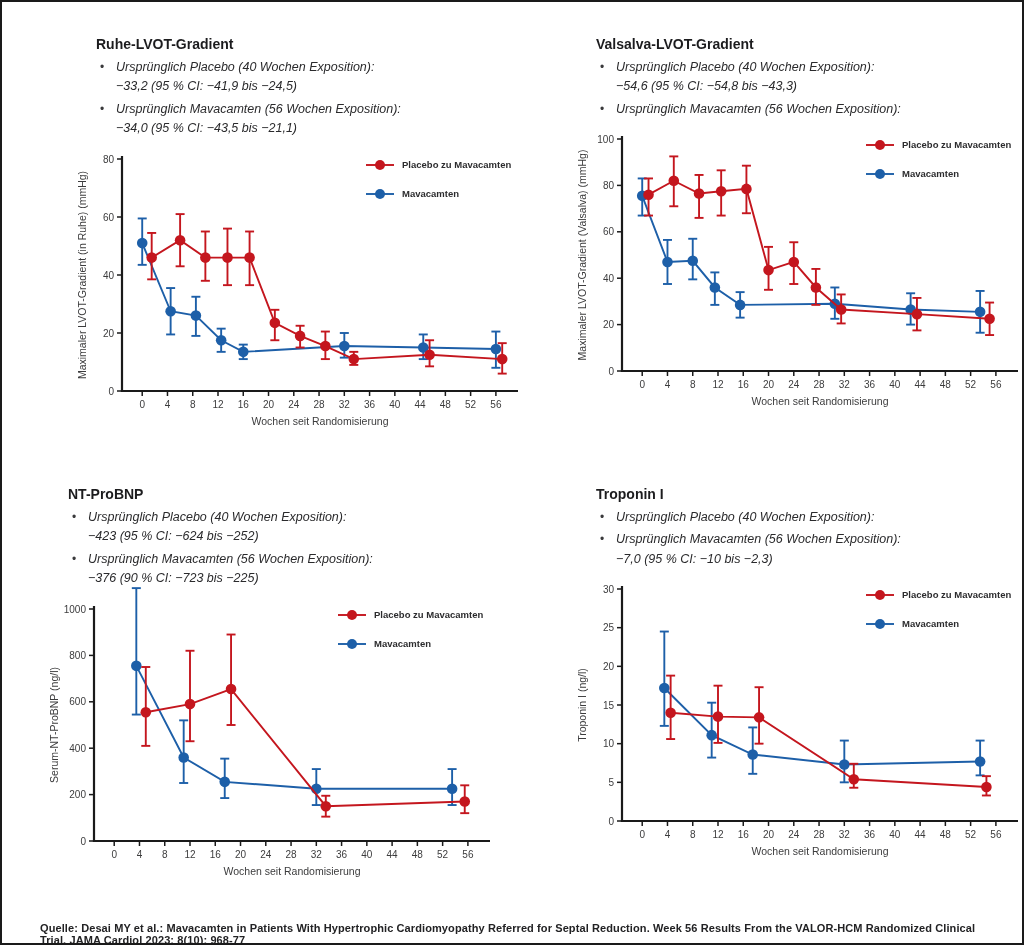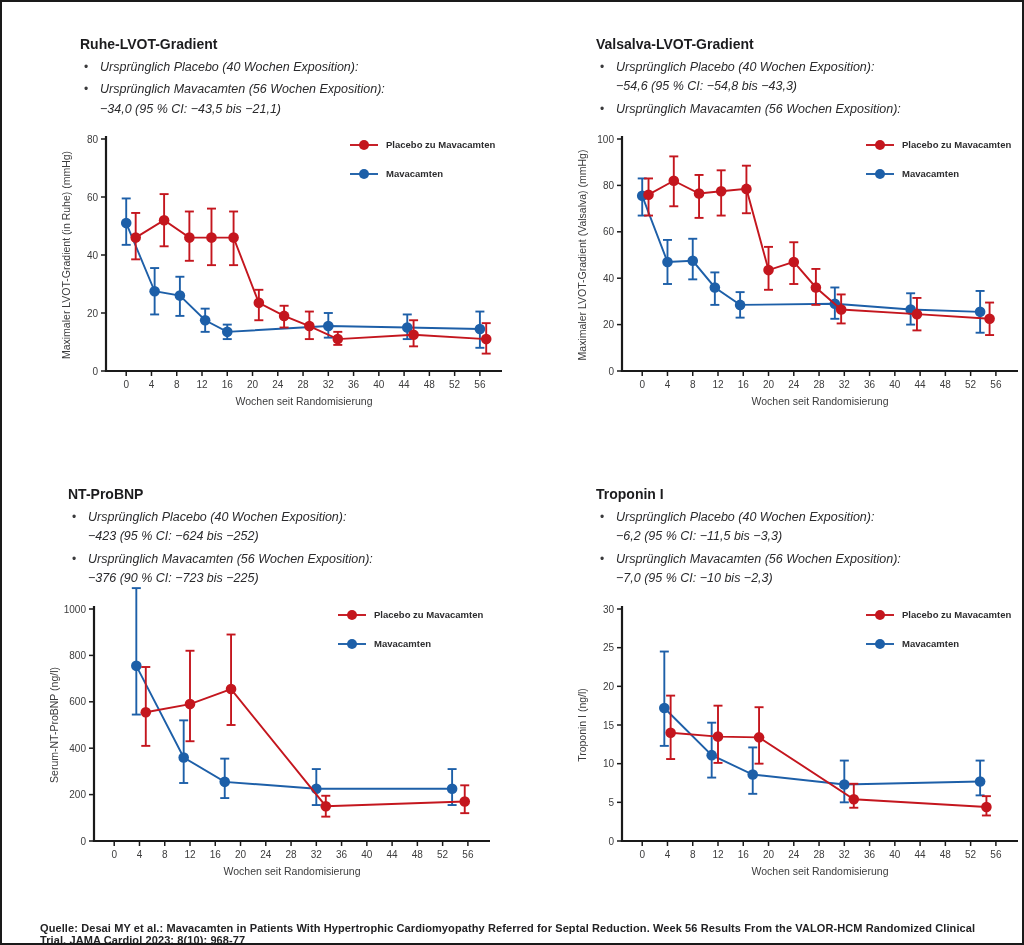--- a/index.html
+++ b/index.html
@@ -3,21 +3,21 @@
 <meta charset="utf-8">
 <style>
   html,body{margin:0;padding:0;background:#ffffff;}
   body{
     width:1024px;height:945px;position:relative;box-sizing:border-box;
     border:2px solid #1a1a1a;
     font-family:"Liberation Sans", sans-serif;
     color:#1f1f21;overflow:hidden;
   }
   .panel{position:absolute;width:462px;}
-  #panel-0{left:56px;top:34px;}
+  #panel-0{left:72px;top:34px;}
   #panel-1{left:572px;top:34px;}
   #panel-2{left:44px;top:484px;}
   #panel-3{left:572px;top:484px;}
   .panel-title{
     margin:0 0 6px 22px;font-size:14px;font-weight:bold;color:#1c1c1e;
   }
   .bullets{margin-left:26px;}
   .bullet{display:flex;margin-bottom:3px;}
   .bullet .dot{width:16px;flex:0 0 16px;font-size:12px;color:#3a3a3c;line-height:1.55;}
   .bullet-text{font-size:12.5px;line-height:1.55;color:#2a2a2c;font-style:italic;}
@@ -33,20 +33,21 @@
 </head>
 <body>
 
 <section class="panel" id="panel-0">
   <h2 class="panel-title">Ruhe-LVOT-Gradient</h2>
   <div class="bullets">
     <div class="bullet">
       <span class="dot">•</span>
       <div class="bullet-text">
         <div>Ursprünglich Placebo (40 Wochen Exposition):</div>
+        <div>−33,2 (95 % CI: −41,9 bis −24,5)</div>
       </div>
     </div>
     <div class="bullet">
       <span class="dot">•</span>
       <div class="bullet-text">
         <div>Ursprünglich Mavacamten (56 Wochen Exposition):</div>
         <div>−34,0 (95 % CI: −43,5 bis −21,1)</div>
       </div>
     </div>
   </div>
@@ -449,21 +450,20 @@
     </svg>
 </section>
 
 <section class="panel" id="panel-3">
   <h2 class="panel-title">Troponin I</h2>
   <div class="bullets">
     <div class="bullet">
       <span class="dot">•</span>
       <div class="bullet-text">
         <div>Ursprünglich Placebo (40 Wochen Exposition):</div>
-        <div>−6,2 (95 % CI: −11,5 bis −3,3)</div>
       </div>
     </div>
     <div class="bullet">
       <span class="dot">•</span>
       <div class="bullet-text">
         <div>Ursprünglich Mavacamten (56 Wochen Exposition):</div>
         <div>−7,0 (95 % CI: −10 bis −2,3)</div>
       </div>
     </div>
   </div>

